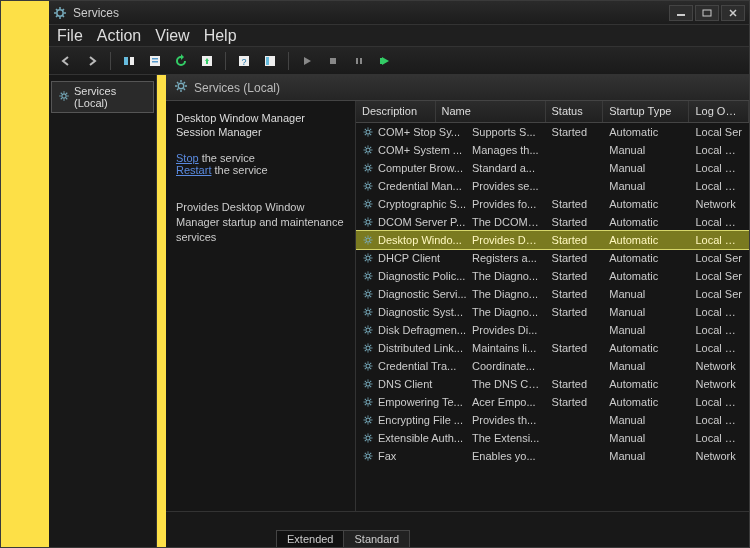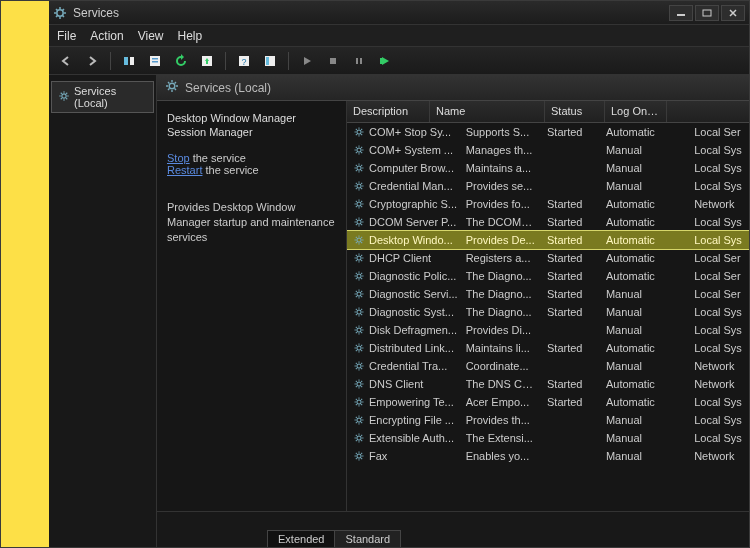--- a/index.html
+++ b/index.html
@@ -4,25 +4,25 @@
 <style>
 * { box-sizing: border-box; margin: 0; padding: 0; font-family: "Segoe UI", Tahoma, sans-serif; }
 html, body { width: 750px; height: 548px; background: #000; overflow: hidden; }
 .window { width: 750px; height: 548px; background: #fde047; border: 1px solid #3a3a3a; display: flex; flex-direction: column; padding-left: 48px; }
 .titlebar { height: 24px; background: linear-gradient(#2a2a2a,#1c1c1c); display: flex; align-items: center; padding: 0 4px; border-bottom: 1px solid #333; }
 .titlebar .ticon { margin-right: 6px; display:flex; }
 .titlebar .ttext { color: #ccc; font-size: 12px; flex: 1; }
 .winbtns { display: flex; gap: 2px; }
 .winbtn { width: 24px; height: 16px; background: #2d2d2d; border: 1px solid #444; display: flex; align-items: center; justify-content: center; color: #ccc; font-size: 10px; cursor: default; }
 .menubar { height: 22px; background: #1f1f1f; display: flex; align-items: center; padding: 0 8px; gap: 14px; border-bottom: 1px solid #333; }
-.menubar span { color: #ddd; font-size: 12px; }
+.menubar span { color: #ddd; font-size: 16px; }
 .toolbar { height: 28px; background: linear-gradient(#252525,#1a1a1a); display: flex; align-items: center; padding: 0 6px; gap: 4px; border-bottom: 1px solid #333; }
 .tbtn { width: 22px; height: 22px; display: flex; align-items: center; justify-content: center; border: 1px solid transparent; }
 .tsep { width:1px; height:18px; background:#444; margin:0 3px; }
-.body { flex: 1; display: flex; min-height: 0; }
+.body { flex: 1; display: flex; min-height: 0; gap: 9px; }
 .navpane { width: 108px; background: #181818; border-right: 1px solid #333; padding-top: 4px; }
 .navitem { display: flex; align-items: center; gap: 4px; padding: 3px 6px; font-size: 11px; color: #ddd; background: #2a2a2a; border:1px solid #555; margin:2px; }
 .content { flex: 1; display: flex; flex-direction: column; min-width: 0; background:#161616; }
 .contenthdr { height: 26px; display: flex; align-items: center; gap: 6px; padding: 0 8px; background: linear-gradient(#333,#252525); border-bottom:1px solid #444; color:#bbb; font-size:12px; }
 .split { flex:1; display:flex; min-height:0; }
 .detailpane { width: 190px; padding: 10px 10px 0 10px; font-size: 11px; color: #ccc; border-right:1px solid #333; }
 .detailpane .stitle { color:#ddd; margin-bottom:12px; line-height:1.3; }
 .detailpane .slink { color:#5a8adf; text-decoration: underline; cursor:pointer; }
 .detailpane .sdesc { margin-top:24px; line-height:1.4; }
 .listwrap { flex:1; display:flex; flex-direction:column; min-width:0; overflow:hidden; }
@@ -191,20 +191,21 @@
           <div class="sdesc">
             <div>Provides Desktop Window Manager startup and maintenance services</div>
           </div>
         </div>
 
         <div class="listwrap">
           <div class="hdrrow">
             <div class="hcol c-desc">Description</div>
             <div class="hcol c-name">Name</div>
             <div class="hcol c-stat">Status</div>
+            <div class="hcol c-start">Startup Type</div>
             <div class="hcol c-log">Log On As</div>
           </div>
           <div class="rows" id="rows">
               <div class="row">
                 <div class="cell c-name cname">
                   <svg class="gear" width="12" height="12" viewBox="0 0 14 14">
                     <circle cx="7" cy="7" r="2.4" fill="none" stroke="#7ab" stroke-width="1.2"></circle>
                     <path d="M7 1.8v1.5M7 10.7v1.5M1.8 7h1.5M10.7 7h1.5M3.3 3.3l1.1 1.1M9.6 9.6l1.1 1.1M3.3 10.7l1.1-1.1M9.6 4.4l1.1-1.1" stroke="#7ab" stroke-width="1.2"></path>
                   </svg>
                   <span>COM+ Stop Sy...</span>
@@ -228,21 +229,21 @@
                 <div class="cell c-log">Local Sys</div>
               </div>
               <div class="row">
                 <div class="cell c-name cname">
                   <svg class="gear" width="12" height="12" viewBox="0 0 14 14">
                     <circle cx="7" cy="7" r="2.4" fill="none" stroke="#7ab" stroke-width="1.2"></circle>
                     <path d="M7 1.8v1.5M7 10.7v1.5M1.8 7h1.5M10.7 7h1.5M3.3 3.3l1.1 1.1M9.6 9.6l1.1 1.1M3.3 10.7l1.1-1.1M9.6 4.4l1.1-1.1" stroke="#7ab" stroke-width="1.2"></path>
                   </svg>
                   <span>Computer Brow...</span>
                 </div>
-                <div class="cell c-desc">Maintains a...</div>
+                <div class="cell c-desc">Standard a...</div>
                 <div class="cell c-stat"></div>
                 <div class="cell c-start">Manual</div>
                 <div class="cell c-log">Local Sys</div>
               </div>
               <div class="row">
                 <div class="cell c-name cname">
                   <svg class="gear" width="12" height="12" viewBox="0 0 14 14">
                     <circle cx="7" cy="7" r="2.4" fill="none" stroke="#7ab" stroke-width="1.2"></circle>
                     <path d="M7 1.8v1.5M7 10.7v1.5M1.8 7h1.5M10.7 7h1.5M3.3 3.3l1.1 1.1M9.6 9.6l1.1 1.1M3.3 10.7l1.1-1.1M9.6 4.4l1.1-1.1" stroke="#7ab" stroke-width="1.2"></path>
                   </svg>

